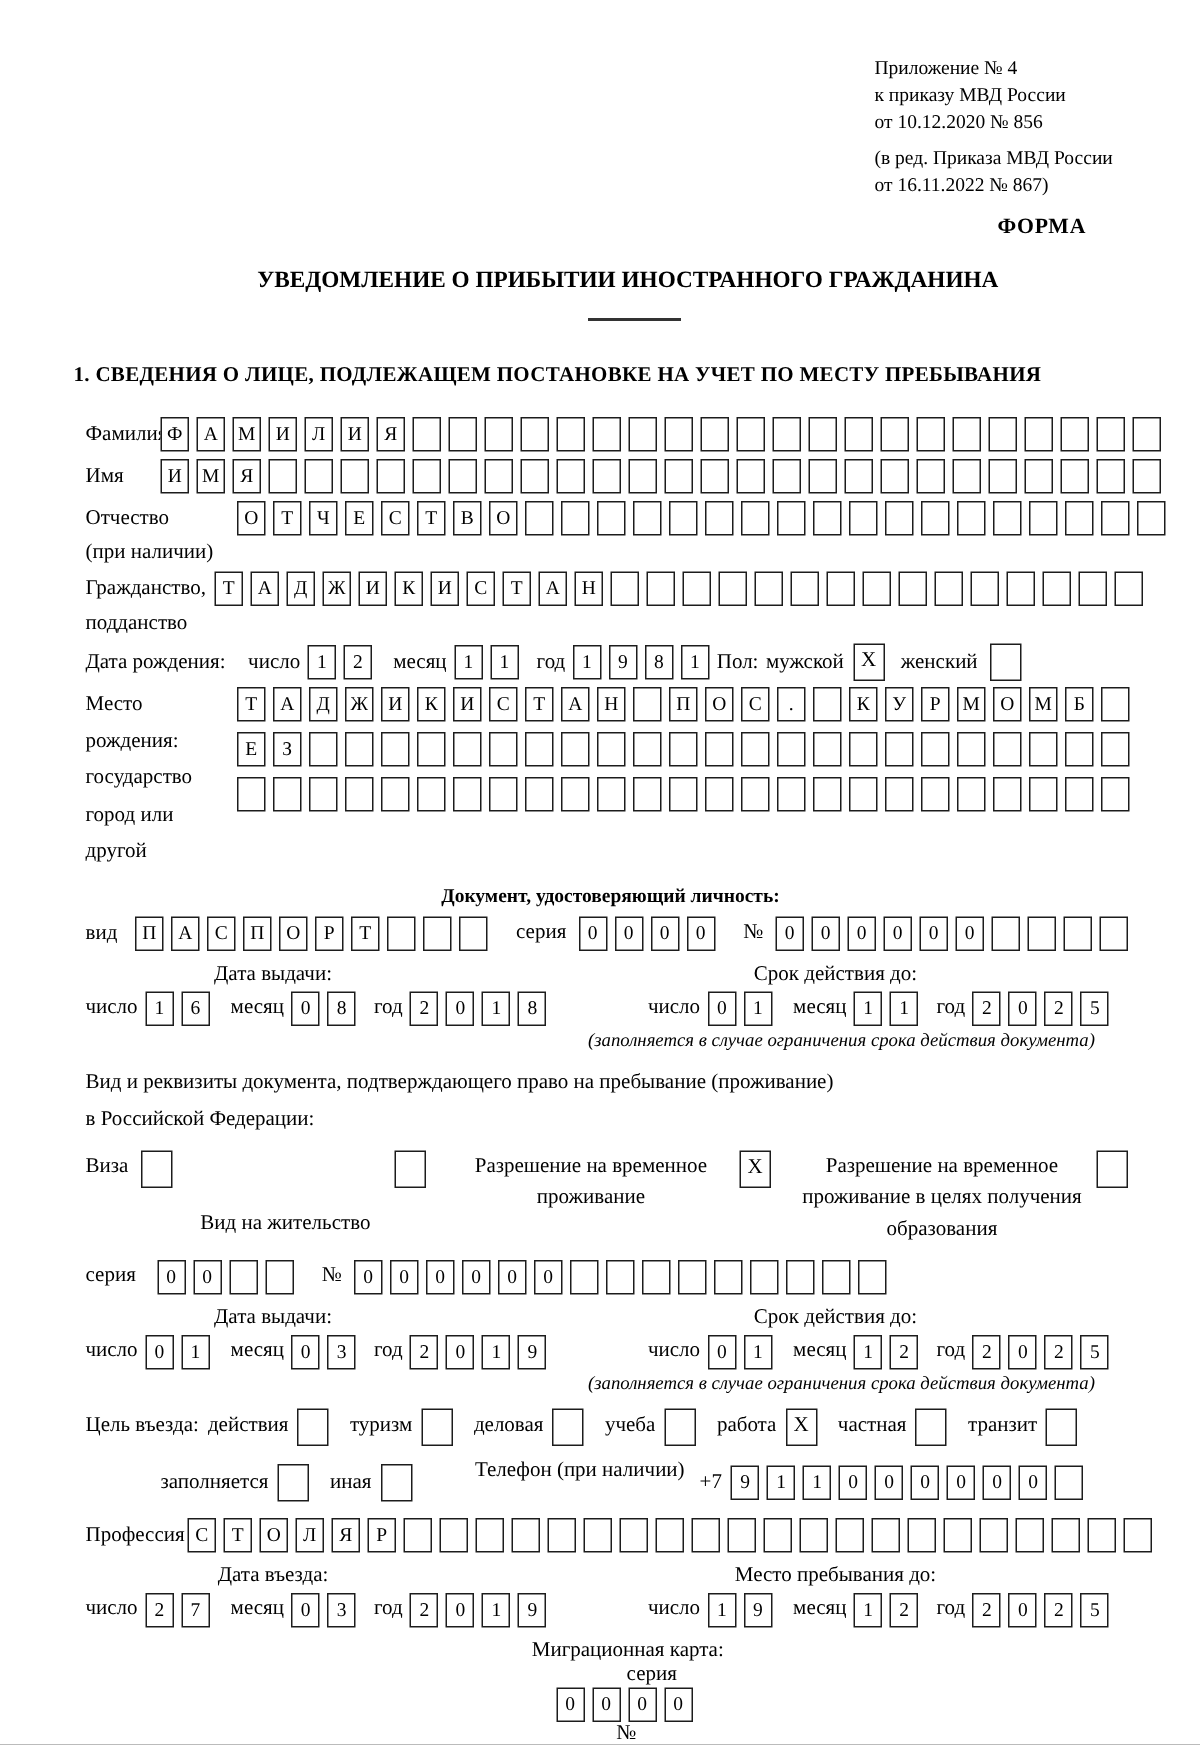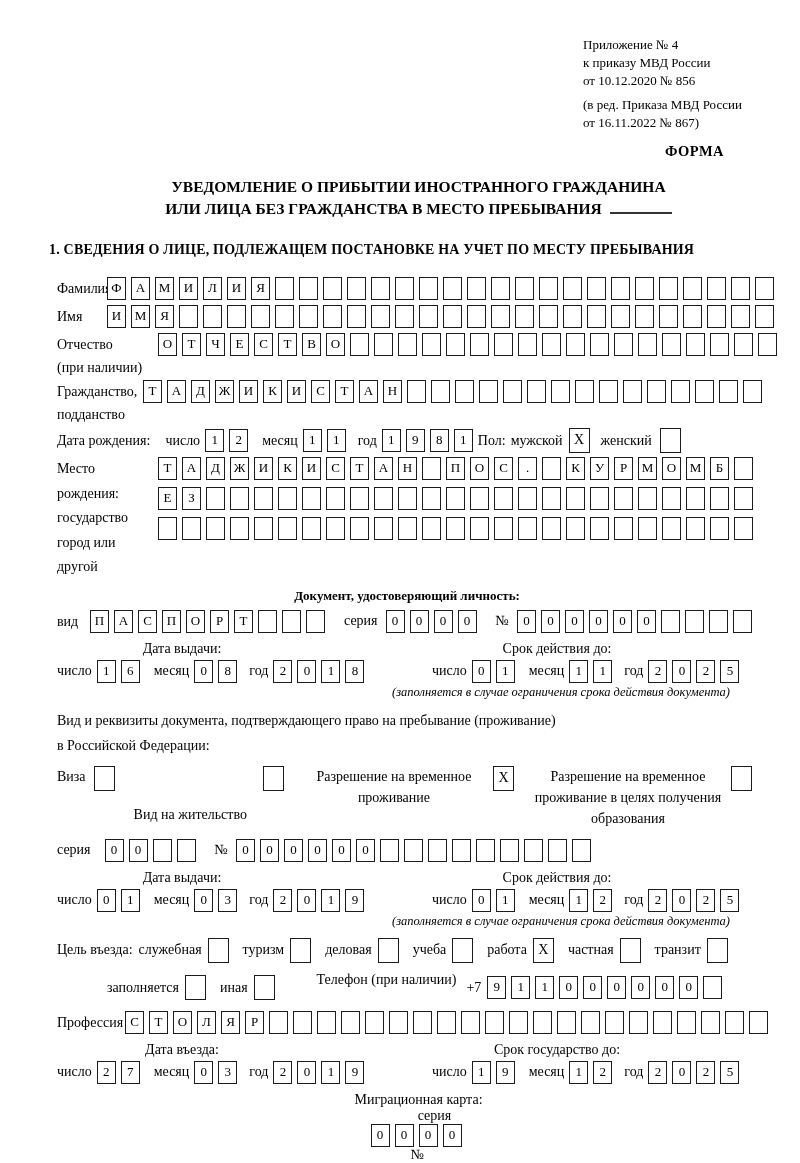--- a/index.html
+++ b/index.html
@@ -70,21 +70,21 @@
     <div>Приложение № 4</div>
     <div>к приказу МВД России</div>
     <div>от 10.12.2020 № 856</div>
     <div class="gap">(в ред. Приказа МВД России</div>
     <div>от 16.11.2022 № 867)</div>
   </div>
   <div class="forma">ФОРМА</div>
 
   <div class="title">
     <div>УВЕДОМЛЕНИЕ О ПРИБЫТИИ ИНОСТРАННОГО ГРАЖДАНИНА</div>
-    <div><span>ИЛИ ЛИЦА БЕЗ ГРАЖДАНСТВА В МЕСТО ПРЕБЫВАНИЯ</span><span class="title-underline"></span></div>
+    <div><span class="title-underline"></span></div>
   </div>
 
   <div class="sect">1. СВЕДЕНИЯ О ЛИЦЕ, ПОДЛЕЖАЩЕМ ПОСТАНОВКЕ НА УЧЕТ ПО МЕСТУ ПРЕБЫВАНИЯ</div>
 
   <div class="frow center" style="margin-top:19px;">
     <div class="flabel lw50">Фамилия</div>
     <div class="boxes"><span class="cell">Ф</span><span class="cell">А</span><span class="cell">М</span><span class="cell">И</span><span class="cell">Л</span><span class="cell">И</span><span class="cell">Я</span><span class="cell"></span><span class="cell"></span><span class="cell"></span><span class="cell"></span><span class="cell"></span><span class="cell"></span><span class="cell"></span><span class="cell"></span><span class="cell"></span><span class="cell"></span><span class="cell"></span><span class="cell"></span><span class="cell"></span><span class="cell"></span><span class="cell"></span><span class="cell"></span><span class="cell"></span><span class="cell"></span><span class="cell"></span><span class="cell"></span><span class="cell"></span></div>
   </div>
 
   <div class="frow center">
@@ -226,21 +226,21 @@
         <span class="dlabel g">год</span>
         <span class="boxes"><span class="cell">2</span><span class="cell">0</span><span class="cell">2</span><span class="cell">5</span></span>
       </div>
     </div>
   </div>
   <div class="note-row">(заполняется в случае ограничения срока действия документа)</div>
 
   <div class="purpose-row">
     <span style="margin-right:6px;">Цель въезда:</span>
     <span class="pitem">
-        <span>служебная</span>
+        <span>действия</span>
         <span class="cell cb"></span>
       </span>
     <span class="pitem">
         <span>туризм</span>
         <span class="cell cb"></span>
       </span>
     <span class="pitem">
         <span>деловая</span>
         <span class="cell cb"></span>
       </span>
@@ -286,21 +286,21 @@
       <div class="dategrp">
         <span class="dlabel">число</span>
         <span class="boxes"><span class="cell">2</span><span class="cell">7</span></span>
         <span class="dlabel m">месяц</span>
         <span class="boxes"><span class="cell">0</span><span class="cell">3</span></span>
         <span class="dlabel g">год</span>
         <span class="boxes"><span class="cell">2</span><span class="cell">0</span><span class="cell">1</span><span class="cell">9</span></span>
       </div>
     </div>
     <div class="col-r">
-      <div class="grp-head">Срок государство до:</div>
+      <div class="grp-head">Место пребывания до:</div>
       <div class="dategrp">
         <span class="dlabel">число</span>
         <span class="boxes"><span class="cell">1</span><span class="cell">9</span></span>
         <span class="dlabel m">месяц</span>
         <span class="boxes"><span class="cell">1</span><span class="cell">2</span></span>
         <span class="dlabel g">год</span>
         <span class="boxes"><span class="cell">2</span><span class="cell">0</span><span class="cell">2</span><span class="cell">5</span></span>
       </div>
     </div>
   </div>

